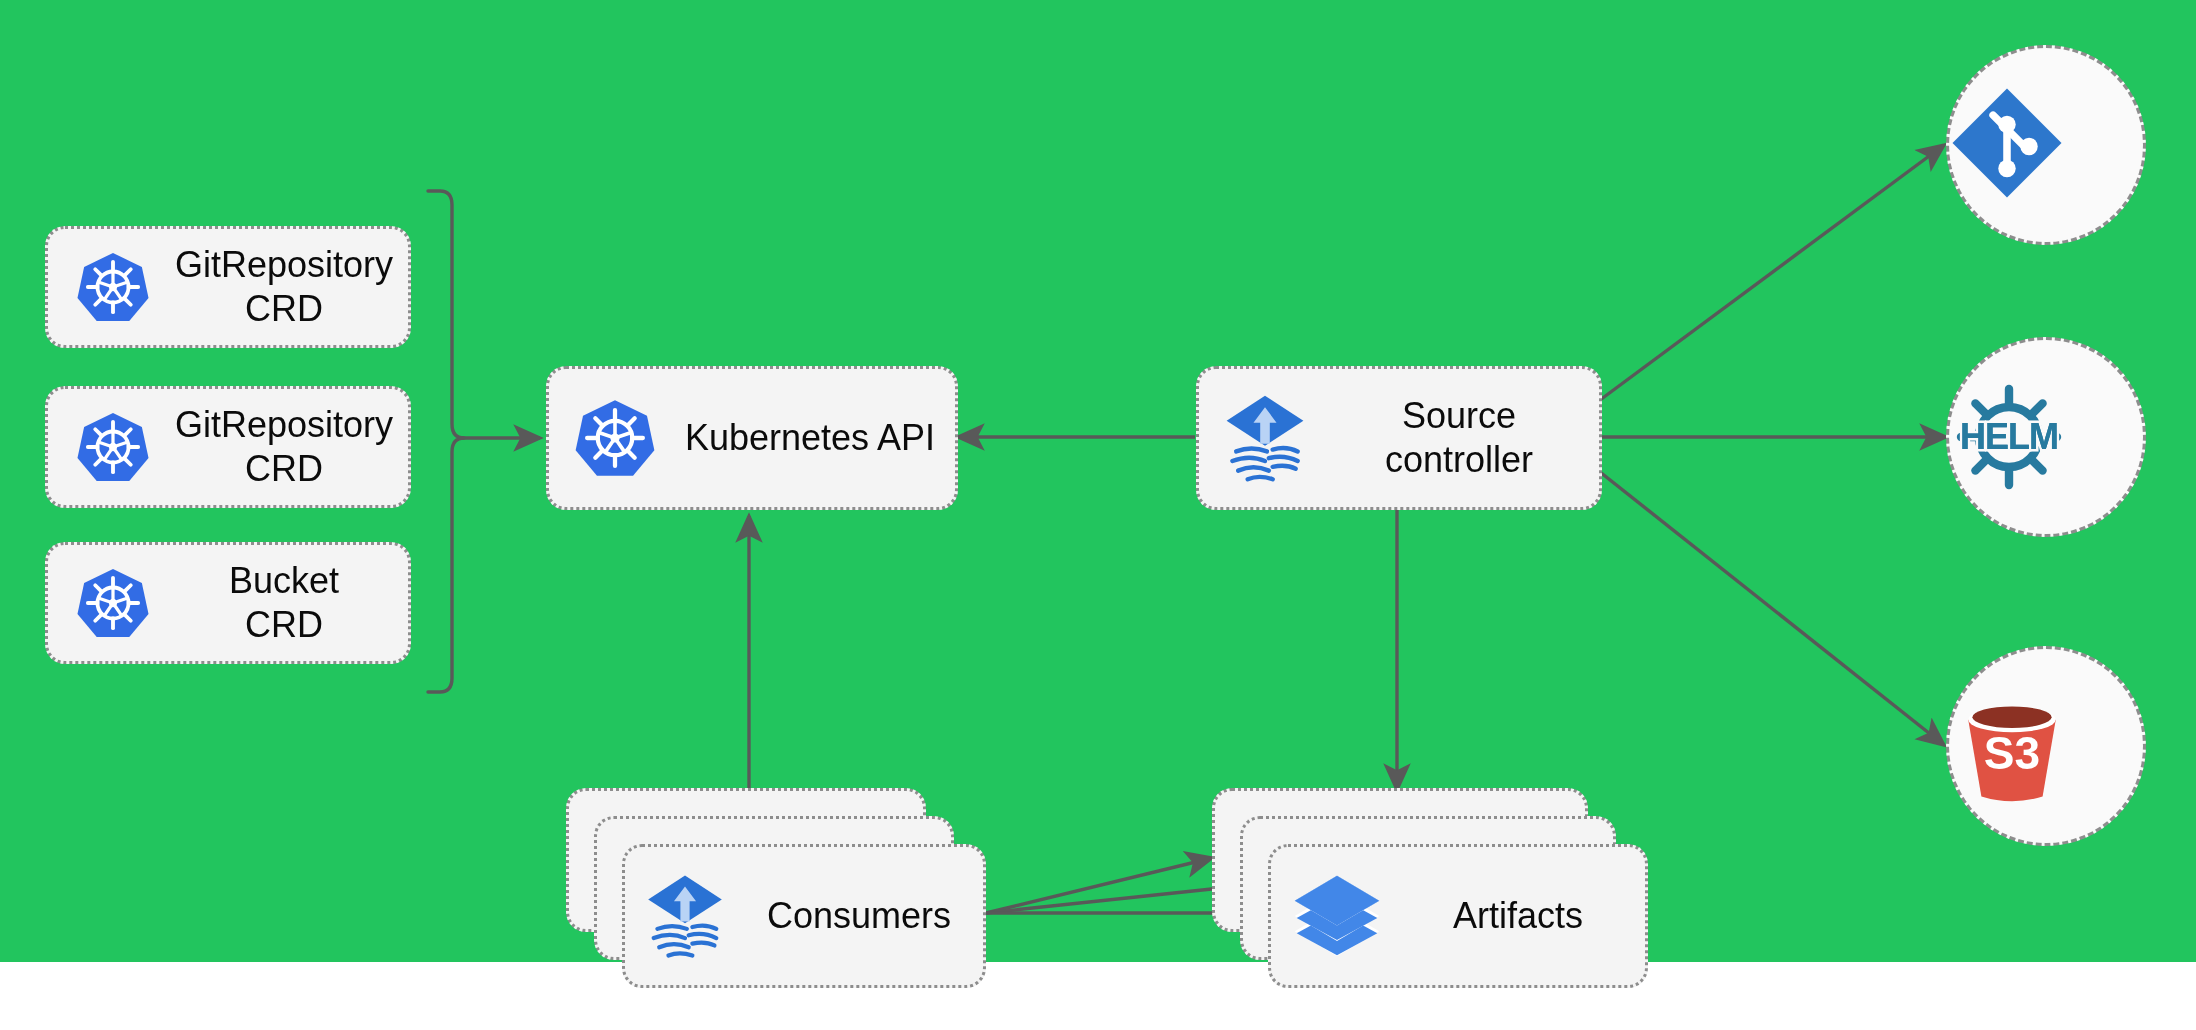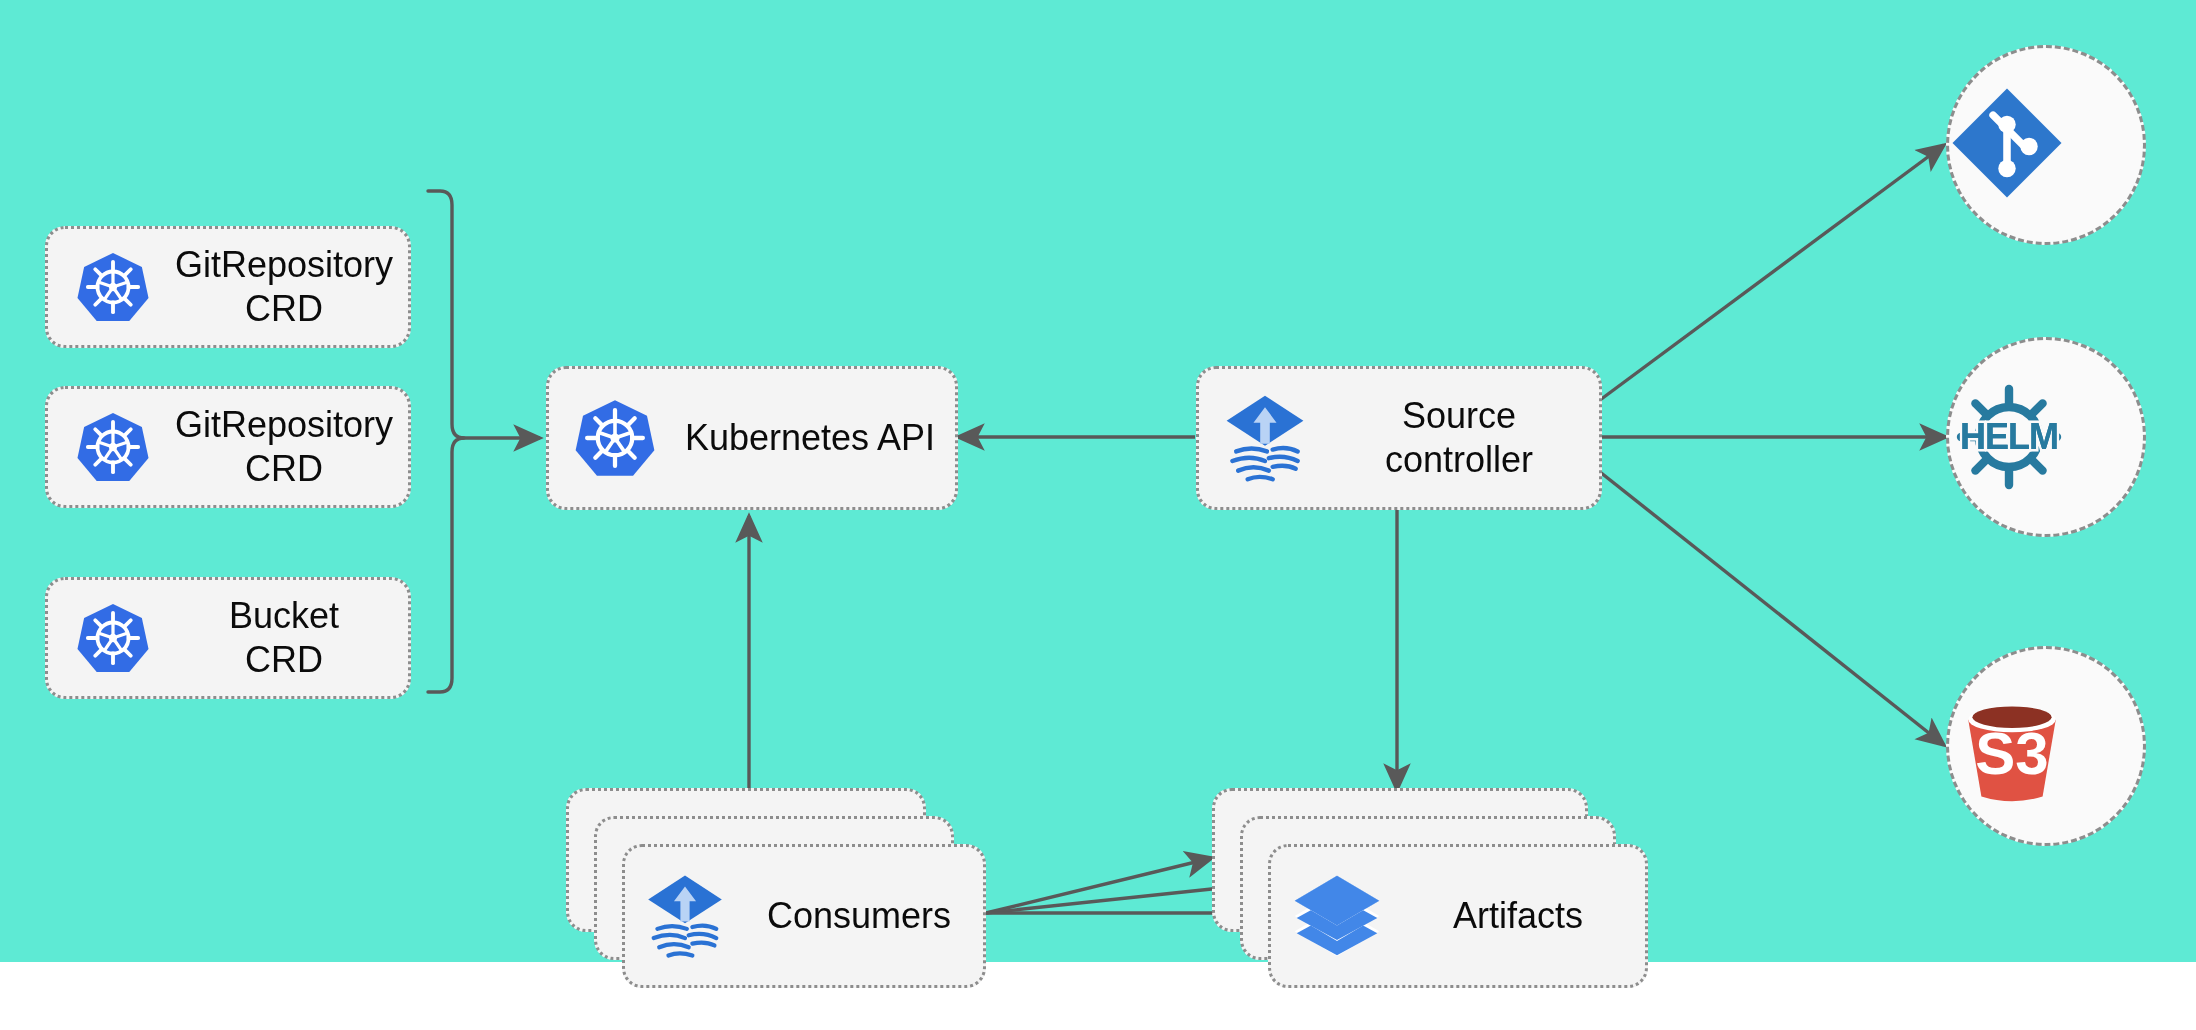--- a/index.html
+++ b/index.html
@@ -10,21 +10,21 @@
   body {
     width: 2196px;
     height: 1030px;
     font-family: "Liberation Sans", sans-serif;
     overflow: hidden;
   }
   #stage {
     position: relative;
     width: 2196px;
     height: 962px;
-    background: #5eead4;
+    background: #22c55e;
   }
   #edges {
     position: absolute;
     left: 0;
     top: 0;
     width: 2196px;
     height: 1030px;
     pointer-events: none;
   }
 
@@ -186,21 +186,21 @@
           <line x1="50" y1="50" x2="39" y2="66"></line>
           <line x1="50" y1="50" x2="32" y2="44"></line>
         </g>
         <circle cx="50" cy="50" r="5.6" fill="#ffffff"></circle>
       </svg>
     </span>
     <span class="card-label">GitRepository
 CRD</span>
   </div>
 
-  <div class="card crd" style="top:577px">
+  <div class="card crd" style="top:542px">
     <span class="card-icon">
       <svg width="74" height="74" viewBox="0 0 100 100">
         <polygon points="50,4 89,23 98,65 72,96 28,96 2,65 11,23" fill="#326ce5"></polygon>
         <g fill="none" stroke="#ffffff" stroke-width="5.2" stroke-linecap="round">
           <circle cx="50" cy="50" r="21"></circle>
           <line x1="50" y1="16" x2="50" y2="29"></line>
           <line x1="50" y1="71" x2="50" y2="84"></line>
           <line x1="16" y1="50" x2="29" y2="50"></line>
           <line x1="71" y1="50" x2="84" y2="50"></line>
           <line x1="26" y1="26" x2="35" y2="35"></line>
@@ -357,17 +357,17 @@
   <div class="circle-node" style="left:1946px; top:646px;">
     <span style="position:relative; display:block; width:126px; height:120px;">
       <svg width="126" height="120" viewBox="0 0 105 100" style="position:absolute; left:0; top:0;">
         <path d="M 16 28 L 89 28 L 78 92 Q 52.5 100 27 92 Z" fill="#e05243"></path>
         <ellipse cx="52.5" cy="28" rx="36.5" ry="10.5" fill="#ffffff"></ellipse>
         <ellipse cx="52.5" cy="26" rx="33" ry="9" fill="#8c3123"></ellipse>
       </svg>
       <span style="position:absolute; left:0; top:14px; width:126px; height:106px;
                    display:flex; align-items:center; justify-content:center;
                    font-family:'Liberation Sans', sans-serif; font-weight:bold;
-                   font-size:60px; color:#ffffff;">S3</span>
+                   font-size:46px; color:#ffffff;">S3</span>
     </span>
   </div>
 
 </div>
 
 </body></html>

